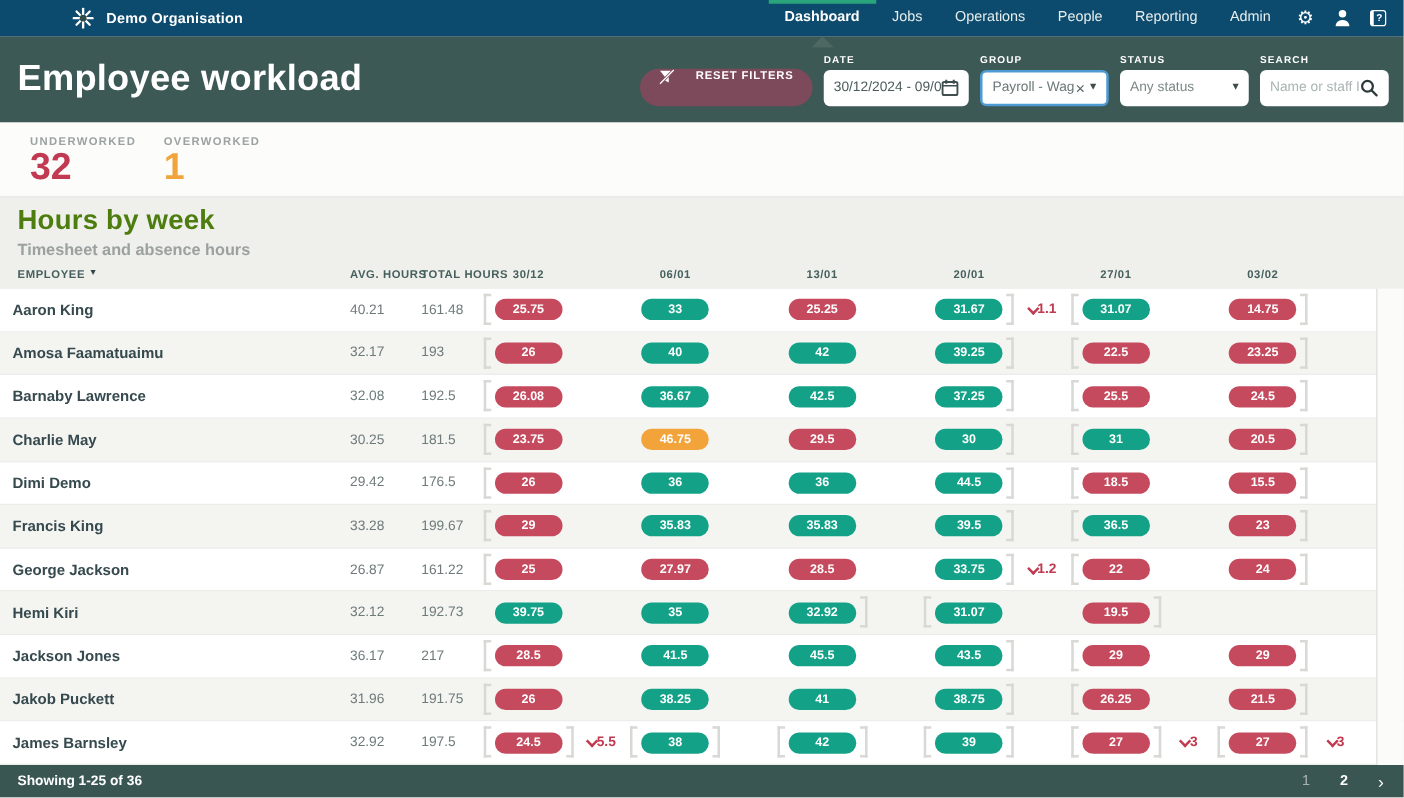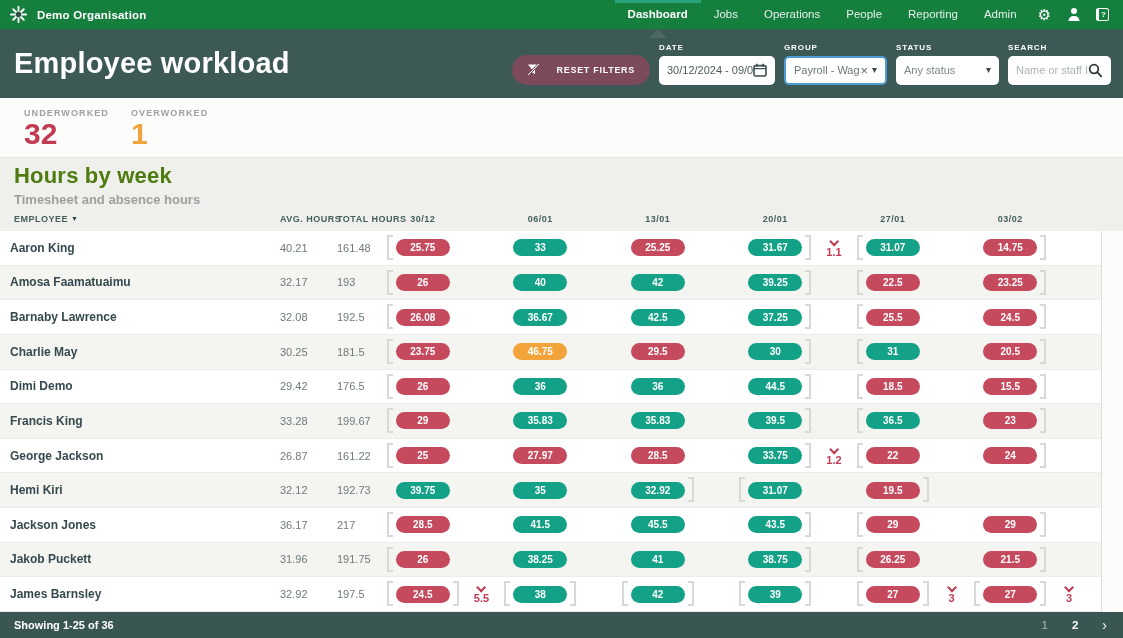--- a/index.html
+++ b/index.html
@@ -1,21 +1,21 @@
 <!DOCTYPE html>
 <html><head>
 <meta charset="utf-8">
 <style>
   * { margin:0; padding:0; box-sizing:border-box; }
   html,body { width:1123px; height:638px; overflow:hidden; }
   body { font-family:"Liberation Sans", sans-serif; background:#efefec; position:relative; }
 
   
-  .navbar { position:absolute; top:0; left:0; right:0; height:29px; background:#15803d;
-            display:flex; align-items:center; z-index:6; }
+  .navbar { position:absolute; top:0; left:0; right:0; height:29px; background:#0c4a6e;
+            display:flex; align-items:center; z-index:6;padding-left:48px; }
   .logo { margin-left:10px; display:flex; align-items:center; }
   .org-name { margin-left:10px; color:#fff; font-weight:700; font-size:11.5px; letter-spacing:.2px; }
   .nav-menu { margin-left:auto; display:flex; align-items:stretch; height:29px; }
   .nav-item { position:relative; padding:0 13px; line-height:29px; font-size:11.5px; color:#e7eeed; cursor:pointer; }
   .nav-item.active { font-weight:700; color:#fff; }
   .nav-item.active::before { content:""; position:absolute; top:0; left:0; right:0; height:3px; background:#2aa47b; }
   .nav-item.active::after { content:""; position:absolute; top:29px; left:50%; transform:translateX(-50%);
             border-left:9px solid transparent; border-right:9px solid transparent; border-bottom:9px solid #4d6763; z-index:7; }
   .nav-icons { display:flex; align-items:center; gap:16px; margin:0 14px 0 8px; }
   .icon-gear { color:#fff; font-size:15px; line-height:1; cursor:pointer; }
@@ -27,21 +27,21 @@
   .icon-help { width:13px; height:13px; border:1.7px solid #fff; border-left-width:3px; border-radius:2.5px;
             display:flex; align-items:center; justify-content:center; color:#fff; font-size:8px; font-weight:700; cursor:pointer; }
 
   
   .hero { position:absolute; top:29px; left:0; right:0; height:69px; background:#3c5955;
           display:flex; align-items:center; }
   .hero-title { margin-left:14px; color:#fff; font-size:29px; font-weight:700; letter-spacing:.2px; }
   .hero-controls { margin-left:auto; margin-right:12px; display:flex; align-items:flex-end; gap:9px; }
   .reset-btn { height:30px; border-radius:16px; background:#7d4a5c; border:none; color:#fff;
           font-family:inherit; font-size:9px; font-weight:700; letter-spacing:.7px; padding:0 15px;
-          display:flex; align-items:center; gap:17px; cursor:pointer; }
+          display:flex; align-items:flex-start; gap:17px; cursor:pointer; }
   .fgroup { display:flex; flex-direction:column; gap:4px; }
   .flabel { color:#fff; font-size:8px; font-weight:700; letter-spacing:.9px; }
   .field { height:29px; background:#fff; border-radius:5px; display:flex; align-items:center;
           padding:0 8px; font-size:11px; color:#4a5b5b; cursor:pointer; }
   .field-date { width:116px; }
   .field-date .ftext { flex:1; overflow:hidden; white-space:nowrap; }
   .field-group { width:103px; border:2px solid #4e9ad2; color:#6b7878; }
   .field-group .ftext { flex:1; overflow:hidden; white-space:nowrap; }
   .field-status { width:103px; color:#7c8888; }
   .field-status .ftext { flex:1; }
@@ -82,21 +82,21 @@
   .wcell { width:117.5px; height:34.64px; position:relative; display:flex; align-items:center; justify-content:center; }
   .pill { min-width:54px; height:17px; padding:0 6px; border-radius:9px; color:#fff; font-size:10px;
           font-weight:700; display:flex; align-items:center; justify-content:center; z-index:1; }
   .pill-red { background:#c64a5e; }
   .pill-teal { background:#13a287; }
   .pill-orange { background:#f2a43b; }
   .br { position:absolute; top:4.5px; height:25px; width:6px; z-index:0; }
   .br-open  { left:calc(50% - 36px); border-left:2px solid #d8d8d5; border-top:2px solid #d8d8d5; border-bottom:2px solid #d8d8d5; }
   .br-close { right:calc(50% - 36px); border-right:2px solid #d8d8d5; border-top:2px solid #d8d8d5; border-bottom:2px solid #d8d8d5; }
   .note { position:absolute; right:0; top:50%; transform:translate(50%,-50%); display:flex;
-          flex-direction:column; align-items:center; z-index:2;text-align:right; }
+          align-items:center; z-index:2;text-align:right; }
   .note-chev { width:7px; height:7px; border-left:2px solid #c03a50; border-bottom:2px solid #c03a50;
           transform:rotate(-45deg); margin-bottom:2px; }
   .note-val { font-size:11px; font-weight:700; color:#c03a50; line-height:1; }
 
   .gutter { position:absolute; top:231px; bottom:26px; right:0; width:22px; background:#fbfbf9;
           border-left:1px solid #ddddda; z-index:3; }
 
   
   .footer { position:absolute; left:0; right:0; bottom:0; height:26px; background:#3a5653;
           display:flex; align-items:center; color:#fff; z-index:5; }

